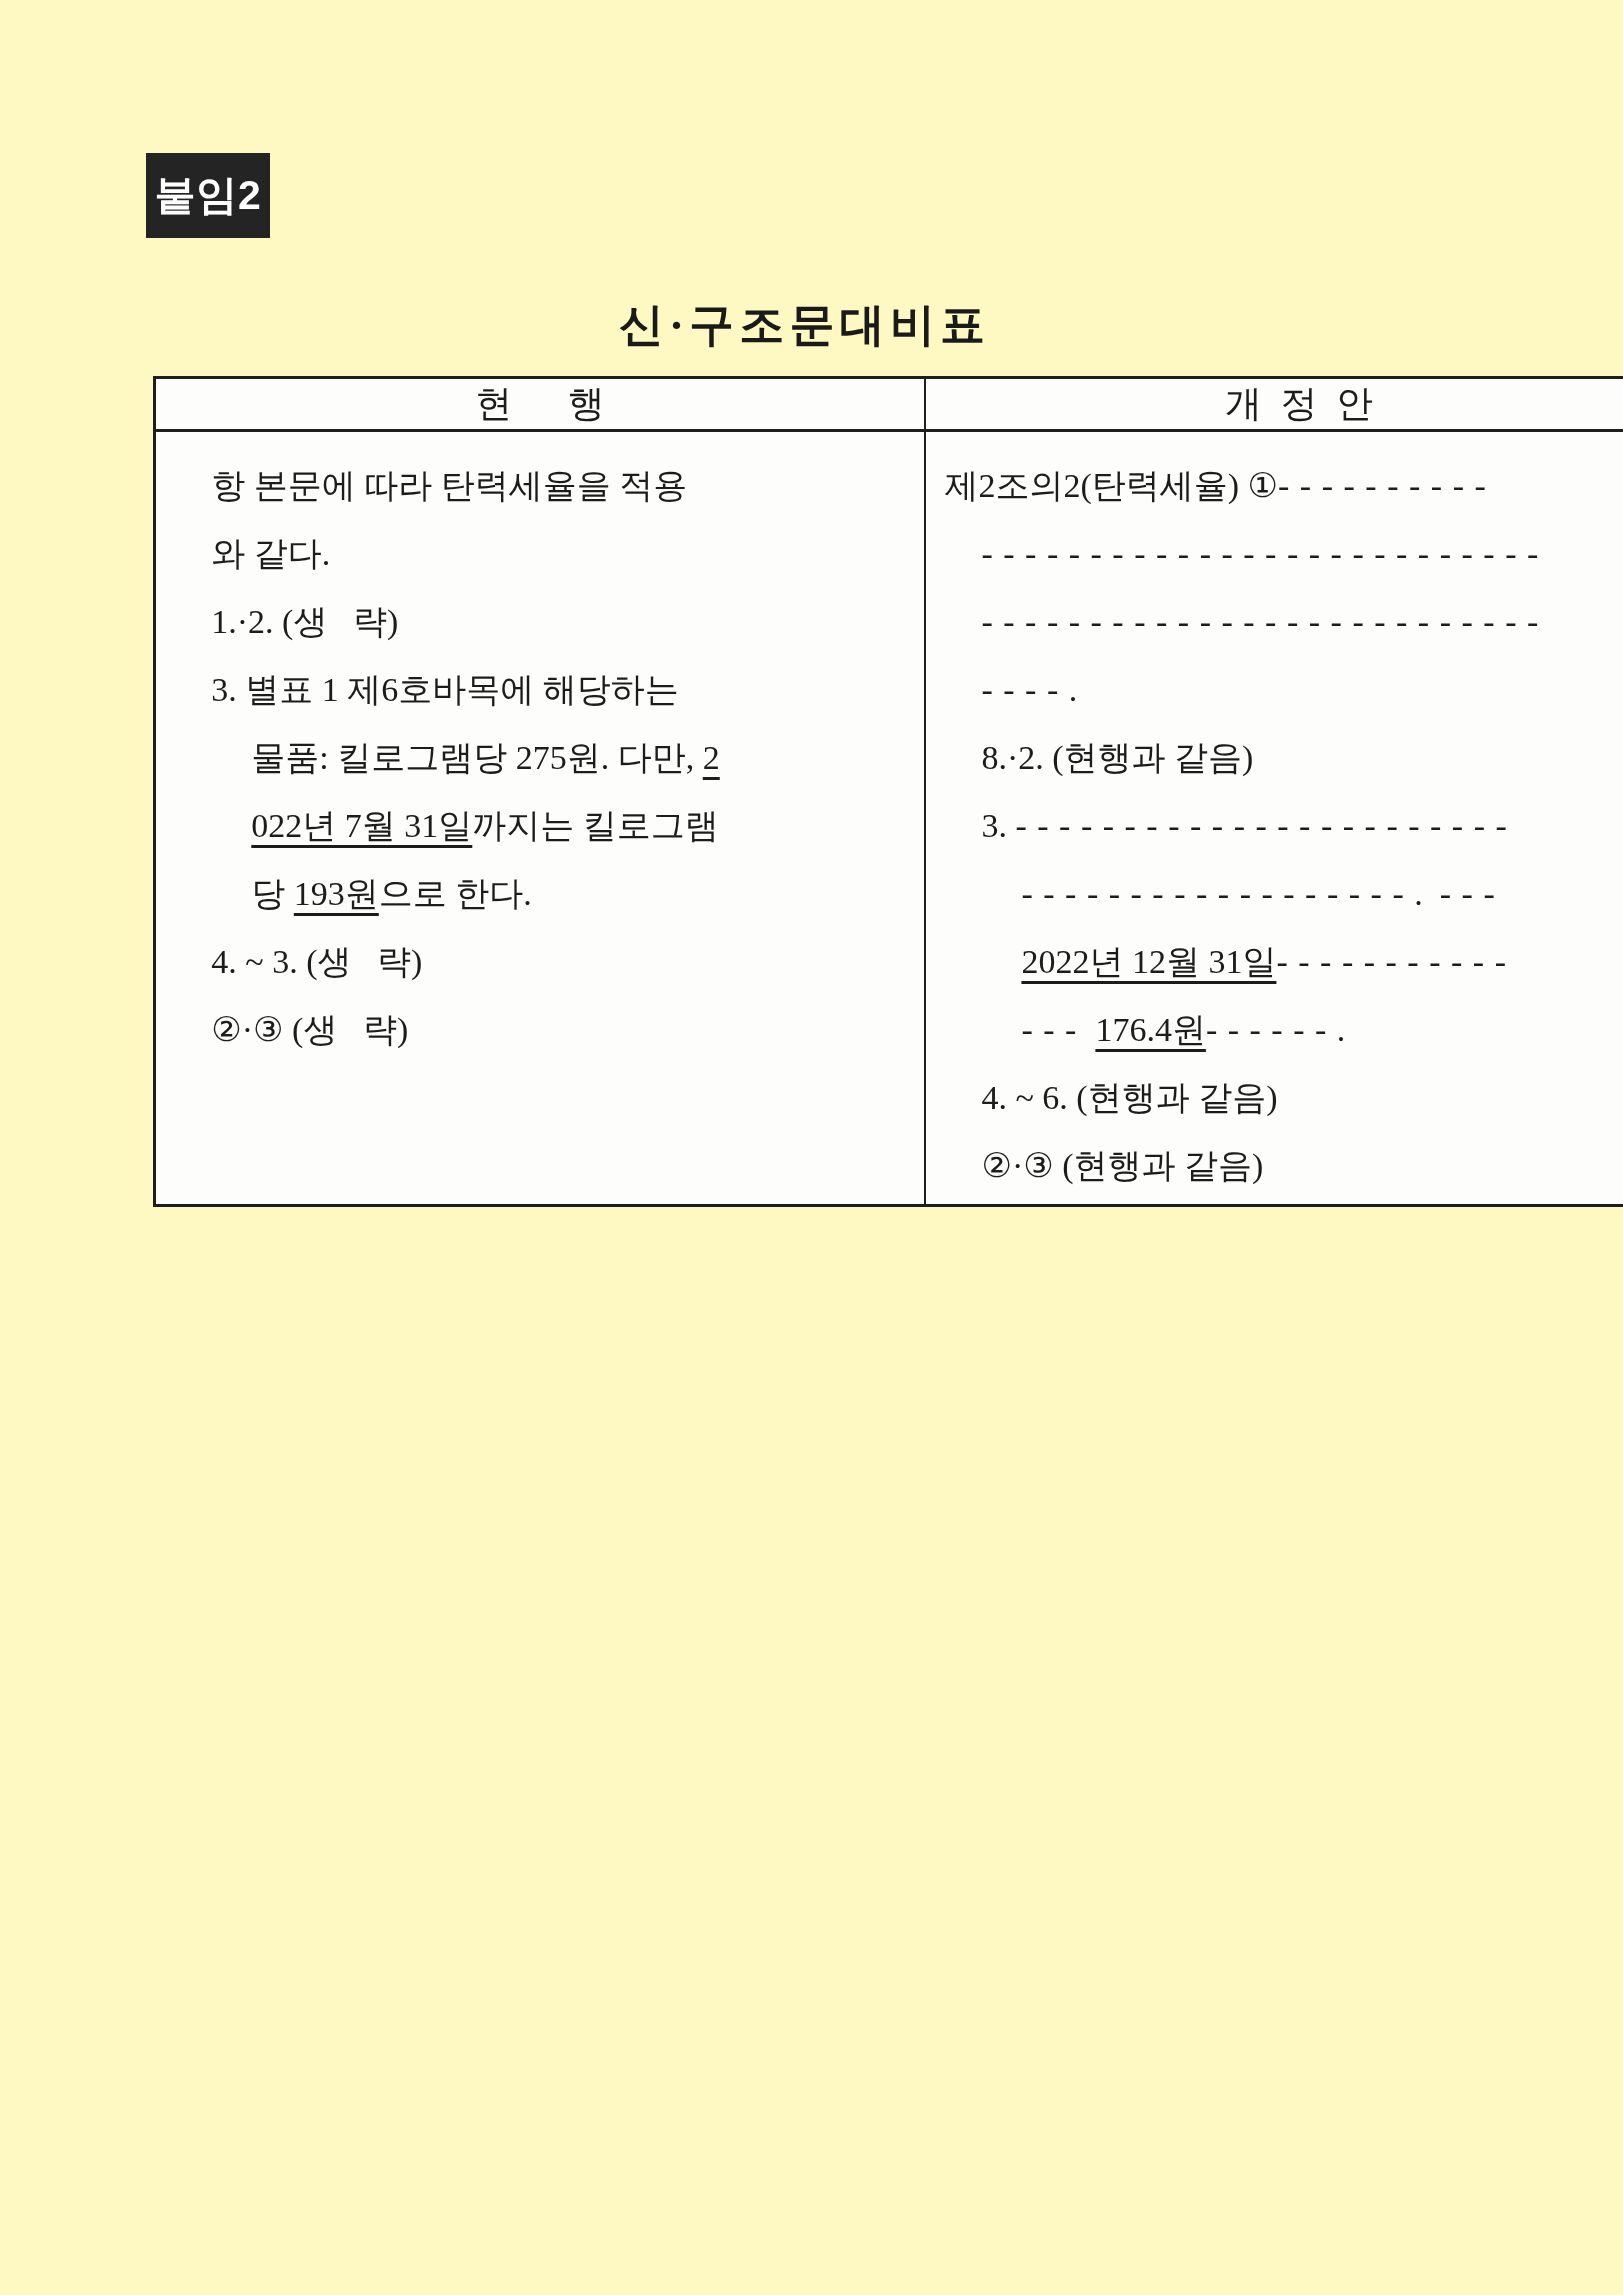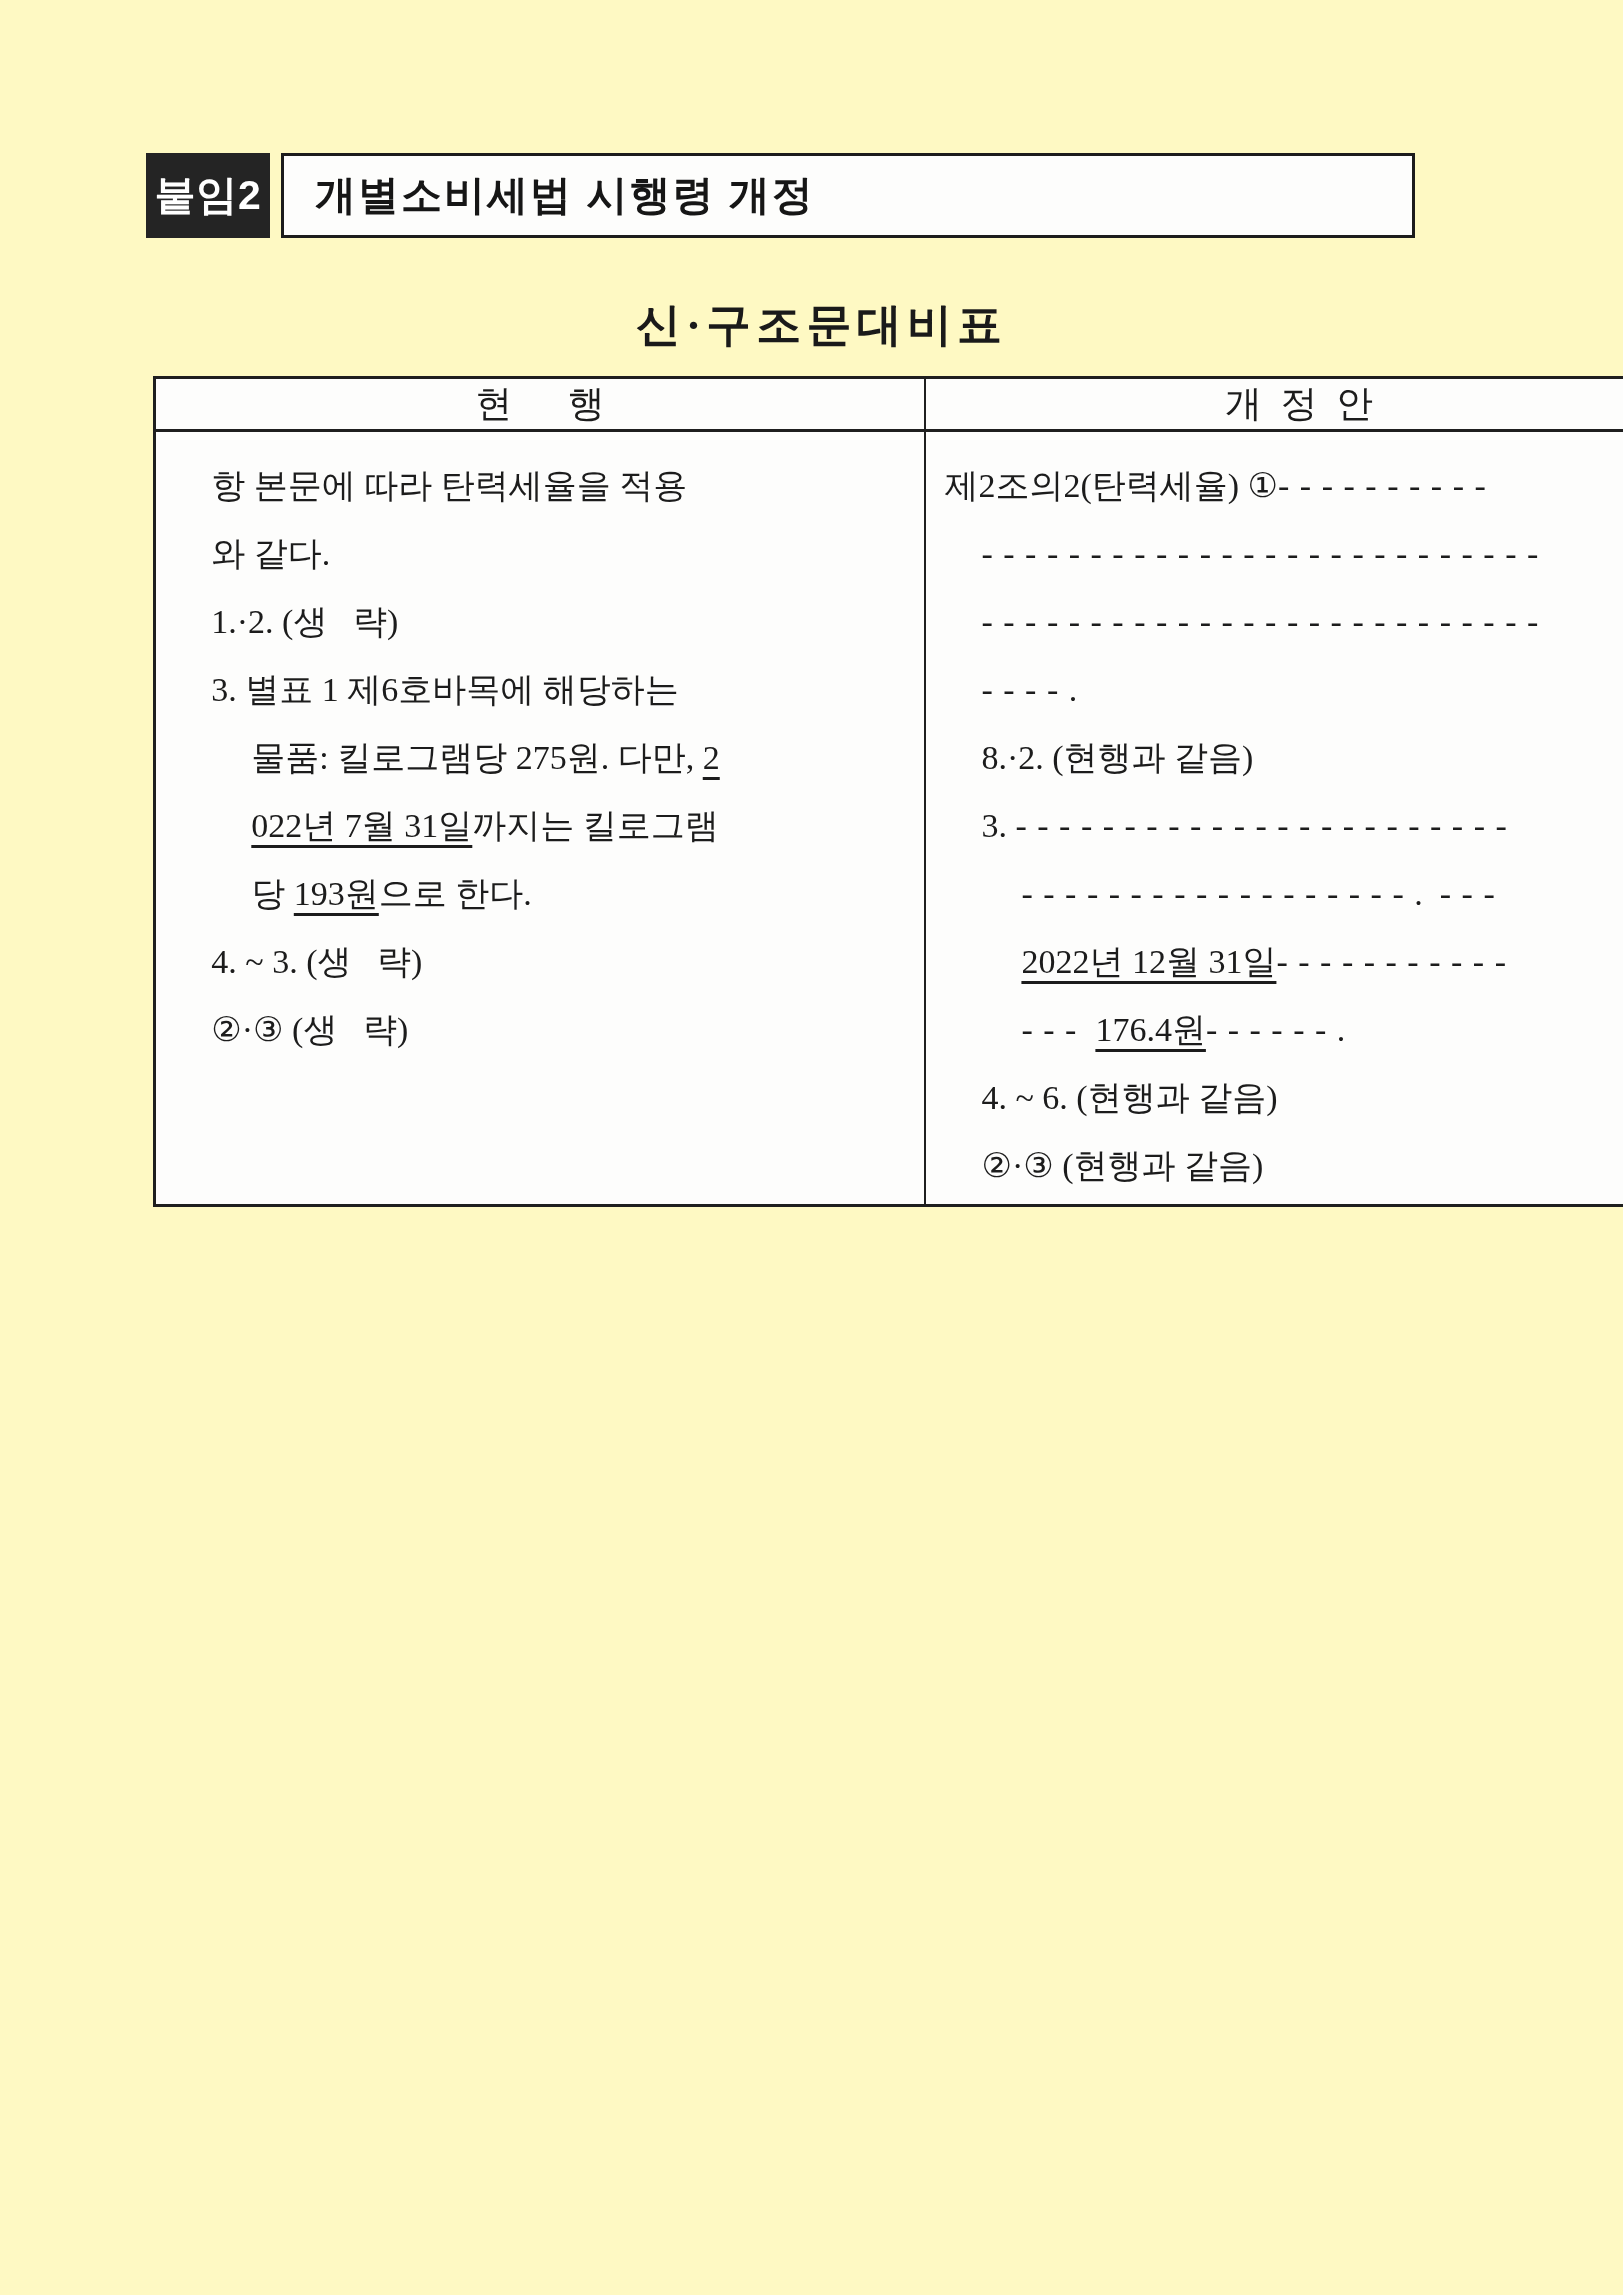--- a/index.html
+++ b/index.html
@@ -45,21 +45,21 @@
     align-items: center;
     padding-left: 31px;
     font-family: "Liberation Sans", "DejaVu Sans", sans-serif;
     font-weight: bold;
     font-size: 41px;
     letter-spacing: 2px;
     color: #161616;
   }
   .doc-title {
     position: absolute;
-    left: 170px;
+    left: 153px;
     top: 295px;
     width: 1303px;
     text-align: center;
     font-size: 45px;
     font-weight: bold;
     letter-spacing: 5.2px;
     color: #1a1a1a;
     white-space: pre;
   }
   .cmp-table {
@@ -120,23 +120,20 @@
   }
   .d { letter-spacing: 10.5px; }
 </style>
 </head>
 <body>
 
 <div class="page">
 
   <div class="attachment-badge">붙임2</div>
 
-  <div class="header-box">
-    <span>개별소비세법 시행령 개정</span>
-  </div>
 
   <div class="doc-title">신·구조문대비표</div>
 
   <div class="cmp-table">
     <div class="thead">
       <div class="th current">현      행</div>
       <div class="th revised">개  정  안</div>
     </div>
     <div class="tbody">
       <div class="cell current" id="col-current">

